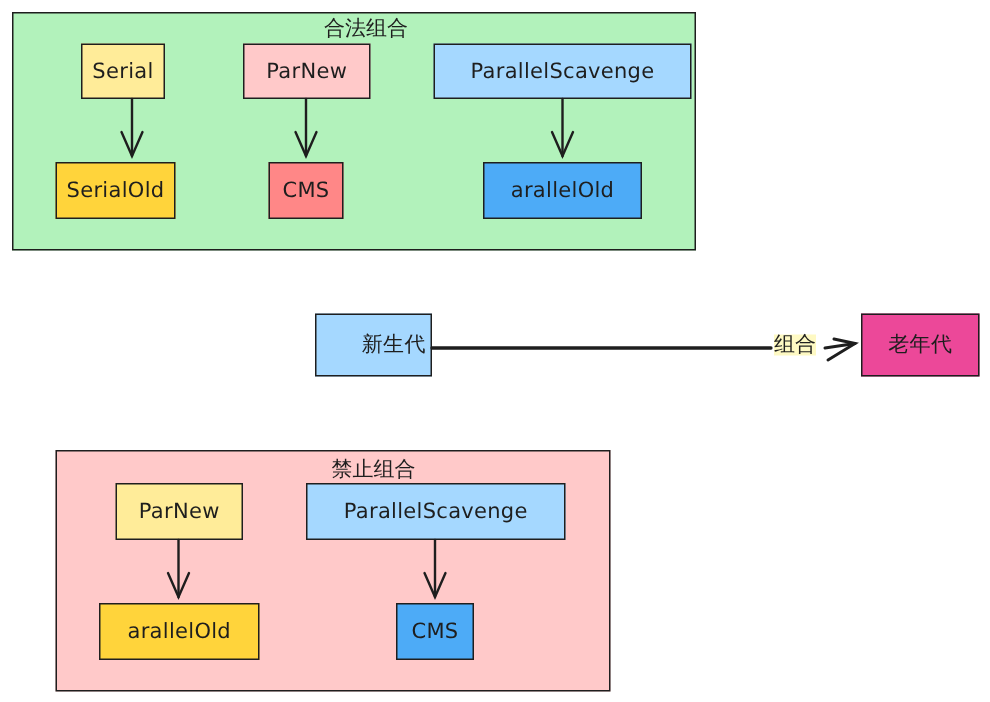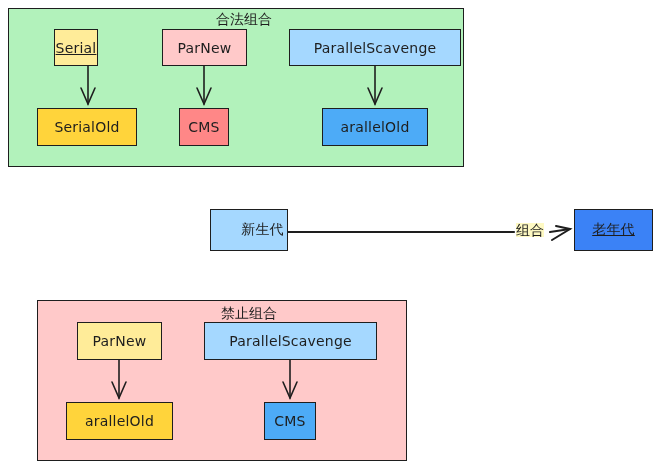--- a/index.html
+++ b/index.html
@@ -20,32 +20,32 @@
     font-family: "DejaVu Sans", sans-serif; letter-spacing: 0.2px;
   }
   svg.wires { position: absolute; left: 0; top: 0; pointer-events: none; }
 </style>
 </head>
 <body>
 
 <div class="group" style="left: 8px; top: 8px; width: 456px; height: 159px; background: rgb(178, 242, 187);"></div>
 <div class="group-title" style="left:216px; top:12px;">合法组合</div>
 
-<div class="node" style="left: 54px; top: 29px; width: 44px; height: 37px; background: rgb(255, 236, 153); text-decoration: underline;">Serial</div>
-<div class="node" style="left: 37px; top: 108px; width: 100px; height: 38px; background: rgb(255, 212, 59);">SerialOld</div>
+<div class="node" style="left: 54px; top: 29px; width: 56px; height: 37px; background: rgb(255, 236, 153);">Serial</div>
+<div class="node" style="left: 37px; top: 108px; width: 80px; height: 38px; background: rgb(255, 212, 59);">SerialOld</div>
 
 <div class="node" style="left: 162px; top: 29px; width: 85px; height: 37px; background: rgb(255, 201, 201);">ParNew</div>
 <div class="node" style="left: 179px; top: 108px; width: 50px; height: 38px; background: rgb(255, 135, 135);">CMS</div>
 
 <div class="node" style="left: 289px; top: 29px; width: 172px; height: 37px; background: rgb(165, 216, 255);">ParallelScavenge</div>
 <div class="node" style="left: 322px; top: 108px; width: 106px; height: 38px; background: rgb(77, 171, 247);">arallelOld</div>
 
 <div class="node" style="left: 210px; top: 209px; width: 78px; height: 42px; background: rgb(165, 216, 255); padding-left: 27px;">新生代</div>
 <div class="group-title" style="left:516px; top:223px; background:#fef9c3;">组合</div>
-<div class="node" style="left: 574px; top: 209px; width: 79px; height: 42px; background: #3b82f6; text-decoration: underline;">老年代</div>
+<div class="node" style="left: 574px; top: 209px; width: 79px; height: 42px; background: #ec4899;">老年代</div>
 
 <div class="group" style="left: 37px; top: 300px; width: 370px; height: 161px; background: rgb(255, 201, 201);"></div>
 <div class="group-title" style="left:188px; top:306px;margin-left:33px;">禁止组合</div>
 
 <div class="node" style="left: 77px; top: 322px; width: 85px; height: 38px; background: rgb(255, 236, 153);">ParNew</div>
 <div class="node" style="left: 66px; top: 402px; width: 107px; height: 38px; background: rgb(255, 212, 59);">arallelOld</div>
 
 <div class="node" style="left: 204px; top: 322px; width: 173px; height: 38px; background: rgb(165, 216, 255);">ParallelScavenge</div>
 <div class="node" style="left: 264px; top: 402px; width: 52px; height: 38px; background: rgb(77, 171, 247);">CMS</div>
 

